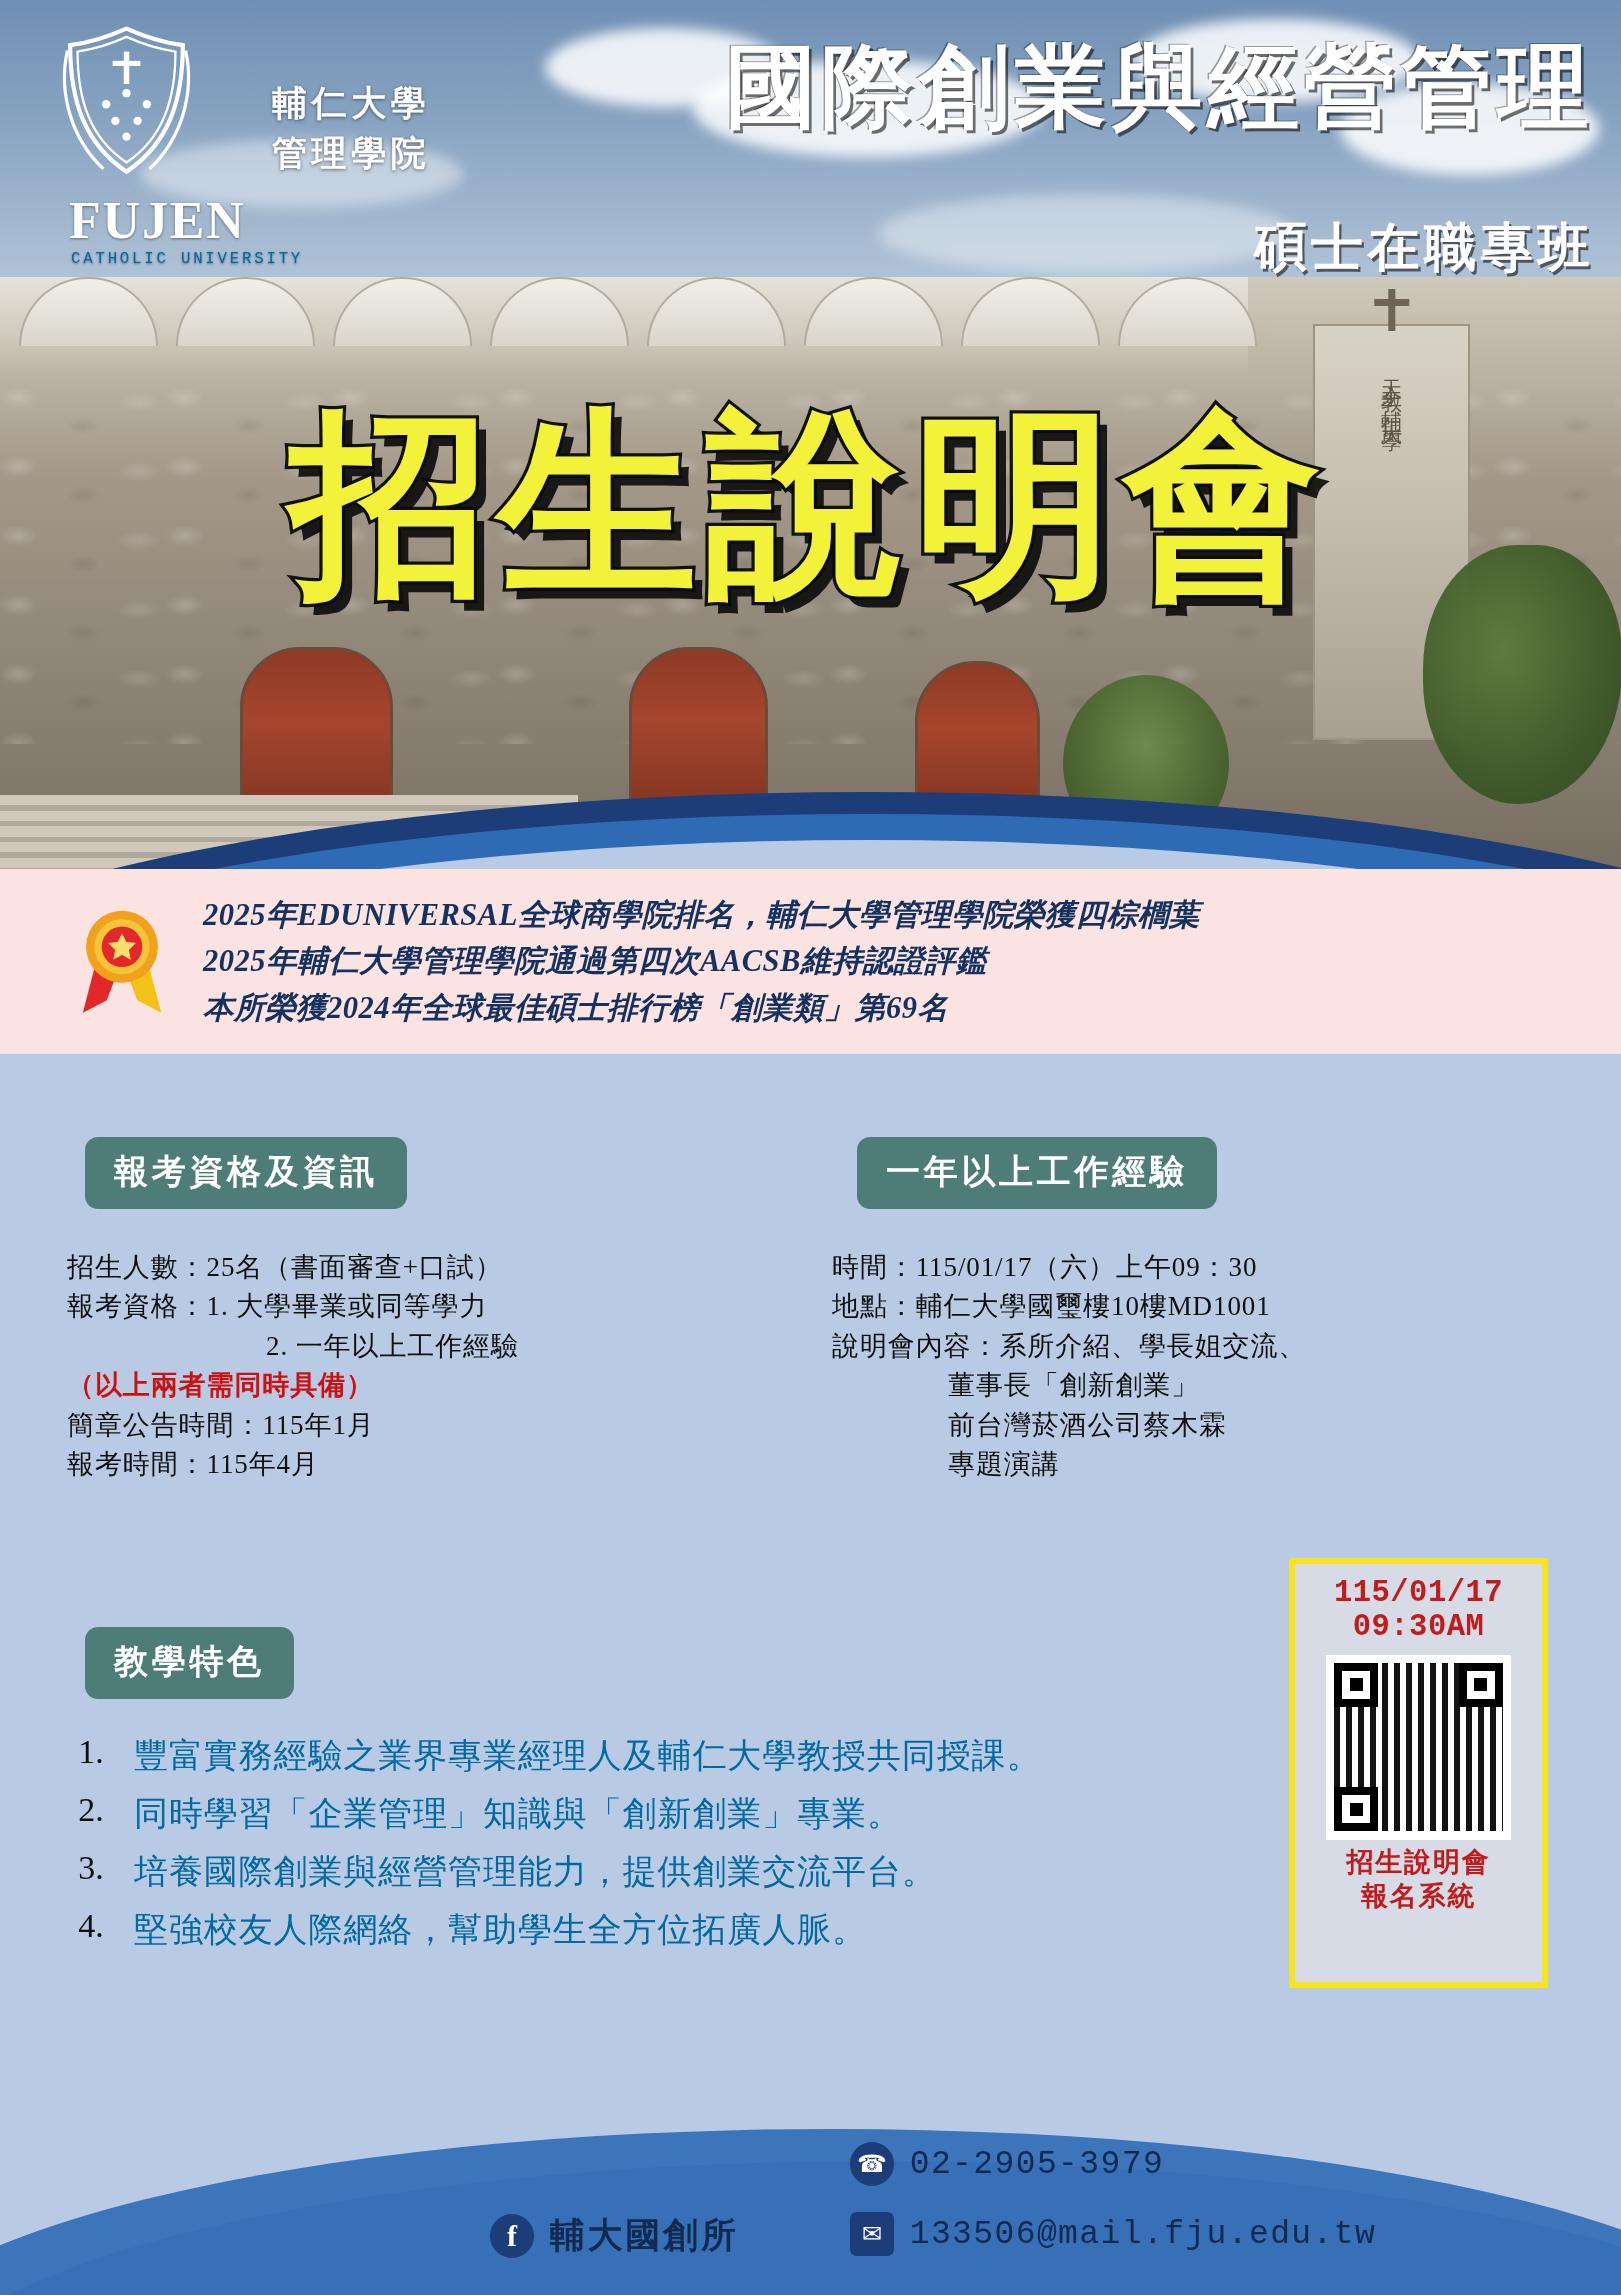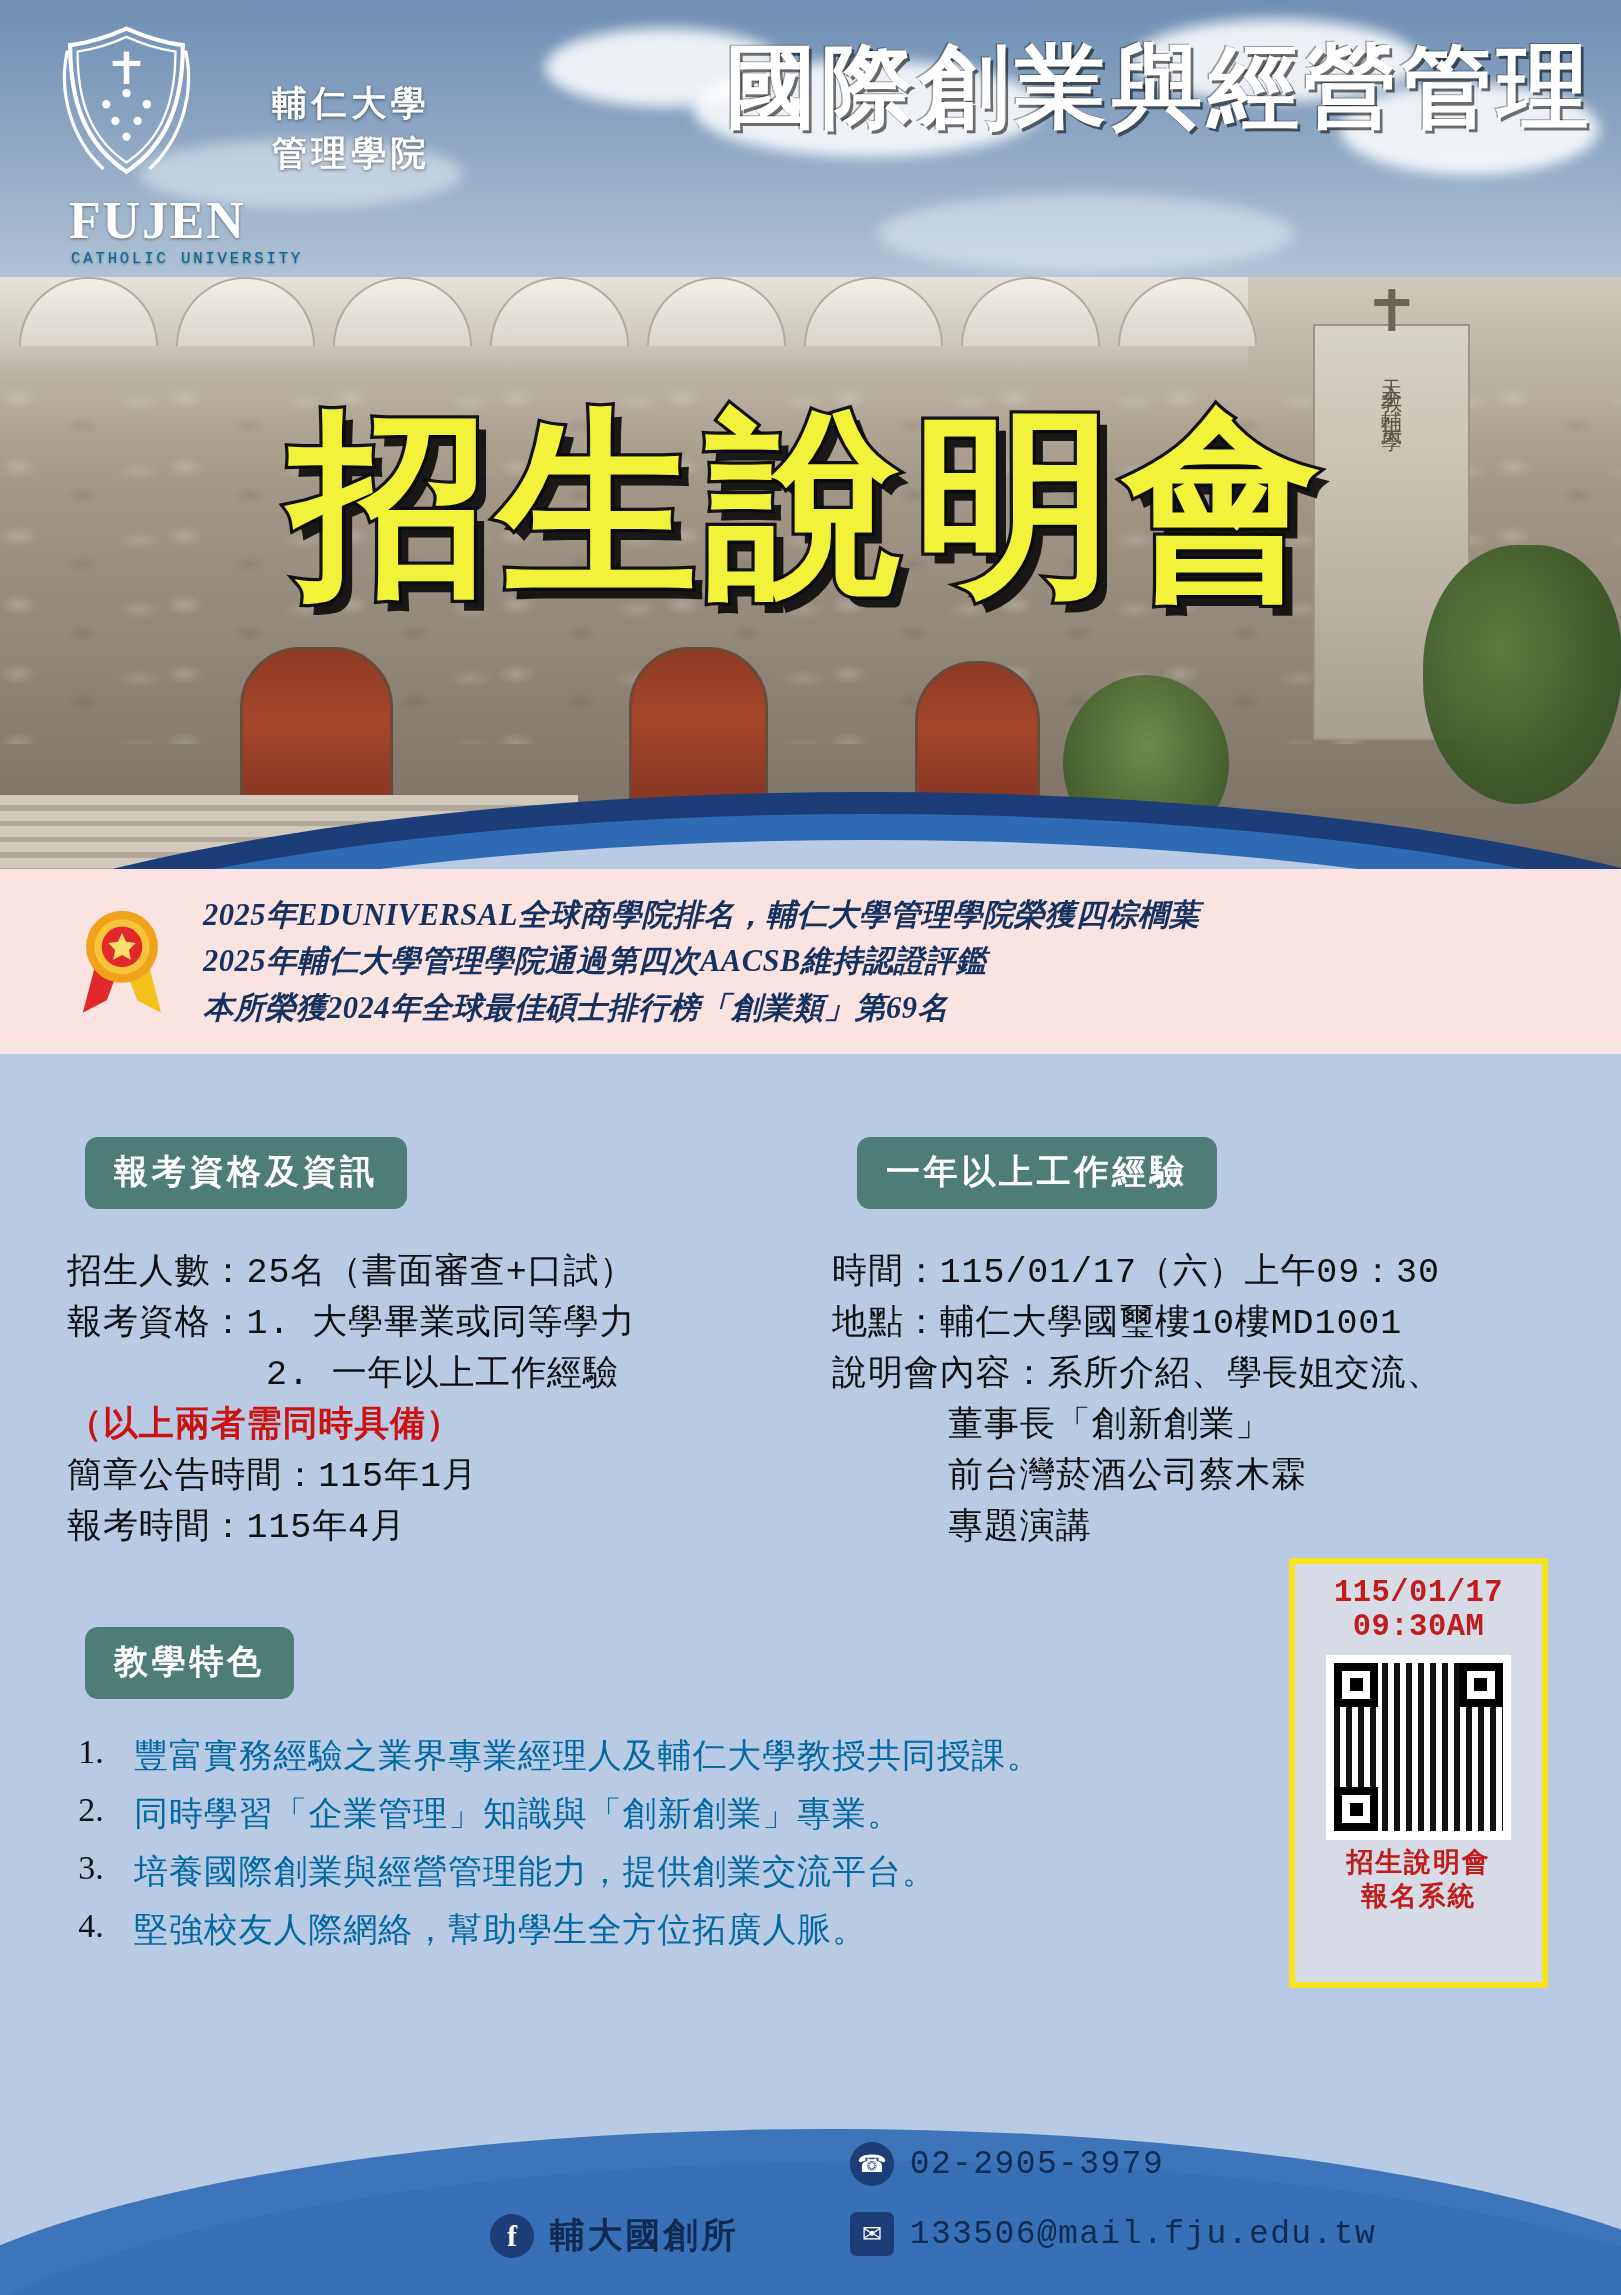--- a/index.html
+++ b/index.html
@@ -248,22 +248,22 @@
     font-size: 34px;
     letter-spacing: 3.7px;
     padding: 12px 29px 14px;
     border-radius: 13px;
   }
   .sec-qual  { position: absolute; left: 85px;  top: 83px; }
   .sec-info  { position: absolute; left: 857px; top: 83px; }
   .sec-feat  { position: absolute; left: 85px;  top: 573px; }
 
   .txt {
-    font-family: Liberation Mono, monospace;
-    font-size: 35px;
+    font-family: Liberation Serif, serif;
+    font-size: 27px;
     line-height: 1.46;
     color: #101010;
     letter-spacing: 0.9px;
     white-space: pre-wrap;
   }
   .qual-body { position: absolute; left: 67px; top: 194px; width: 739px; }
   .info-body { position: absolute; left: 832px; top: 194px; width: 758px; }
   .red-note { color: #cc1111; font-weight: bold; }
   .indent-1 { padding-left: 116px; }
   .indent-2 { padding-left: 199px; }
@@ -432,20 +432,21 @@
       <path d="M22 60 C2 150 30 250 100 316" fill="none" stroke="#ffffff" stroke-width="7"></path>
       <path d="M278 60 C298 150 270 250 200 316" fill="none" stroke="#ffffff" stroke-width="7"></path>
     </svg>
     <div class="fujen-cn">輔仁大學
 管理學院</div>
     <div class="fujen-word">FUJEN</div>
     <div class="fujen-sub">CATHOLIC UNIVERSITY</div>
   </div>
 
   <div class="main-title">國際創業與經營管理</div>
+  <div class="sub-title">碩士在職專班</div>
   <div class="big-headline">招生說明會</div>
 
   <div class="awards">
     <svg class="medal" viewBox="0 0 230 250">
       <path d="M60 120 L30 235 L82 208 L104 150 Z" fill="#e2282b"></path>
       <path d="M170 120 L200 235 L148 208 L126 150 Z" fill="#f2c21a"></path>
       <circle cx="115" cy="92" r="78" fill="#f0a21c"></circle>
       <circle cx="115" cy="92" r="60" fill="#f6c43a"></circle>
       <circle cx="115" cy="92" r="44" fill="#e2282b"></circle>
       <path d="M115 62 l9 19 21 3 -15 15 4 21 -19 -10 -19 10 4 -21 -15 -15 21 -3 Z" fill="#f9df6b"></path>

